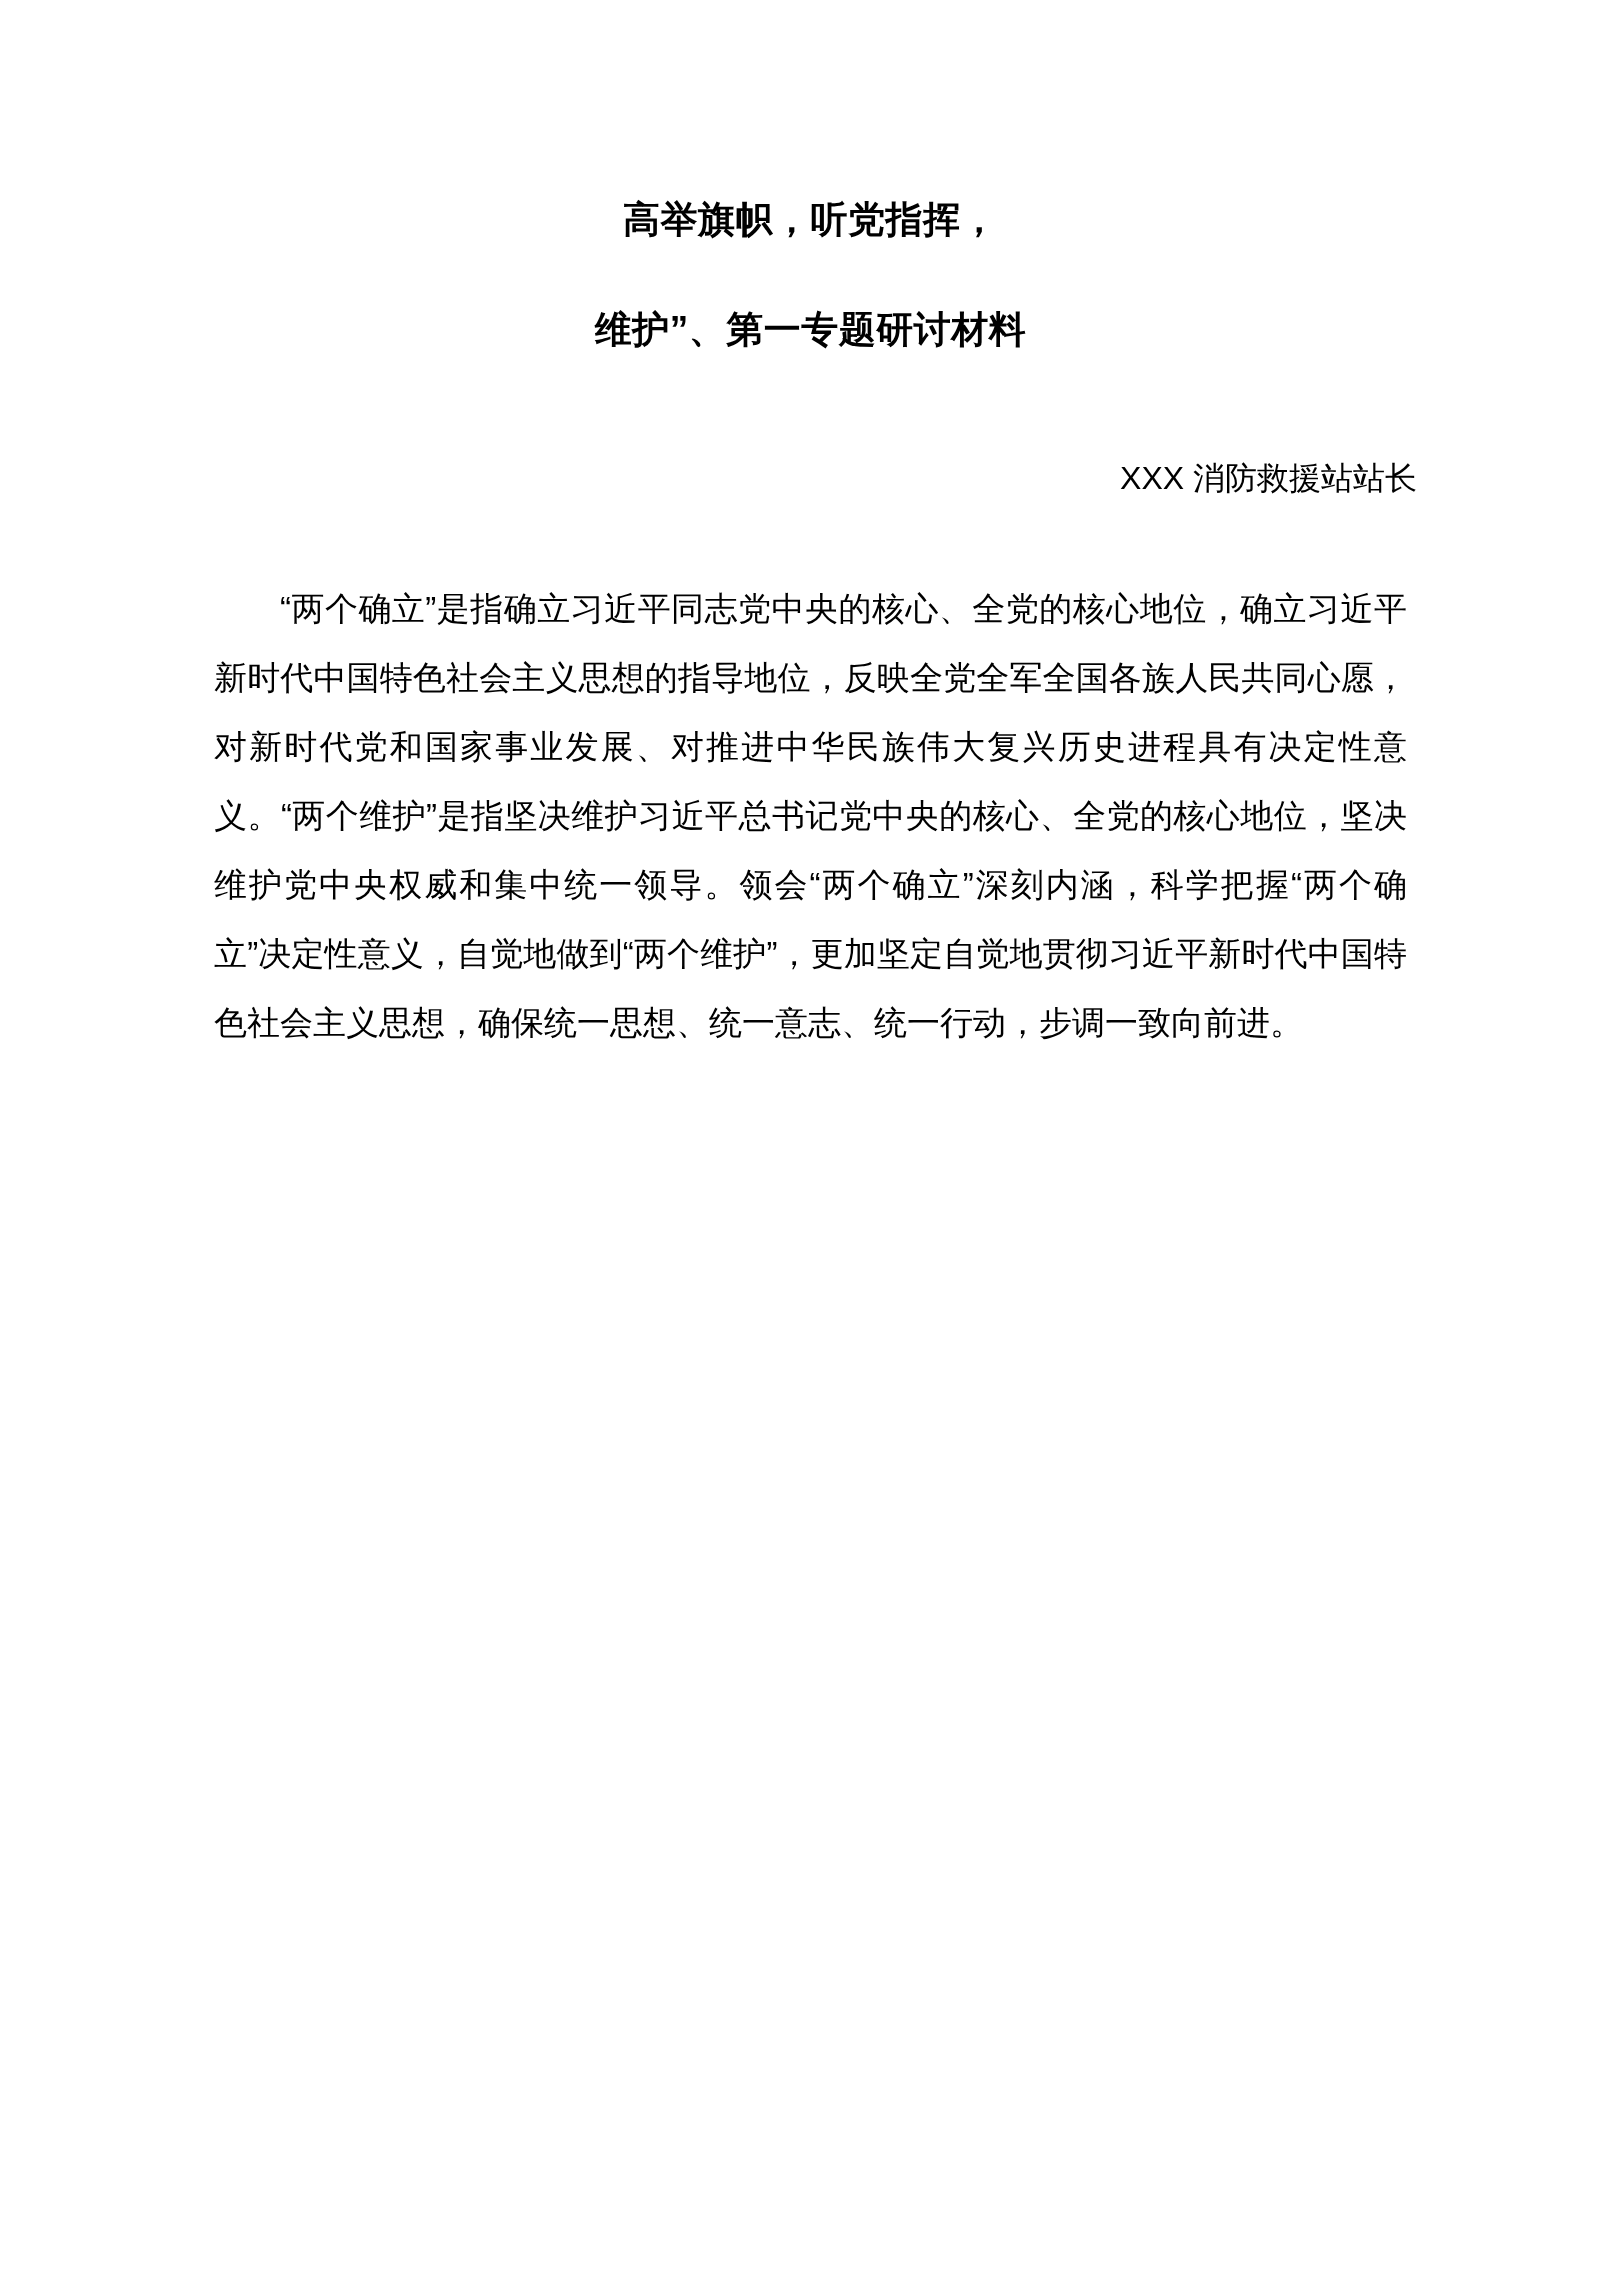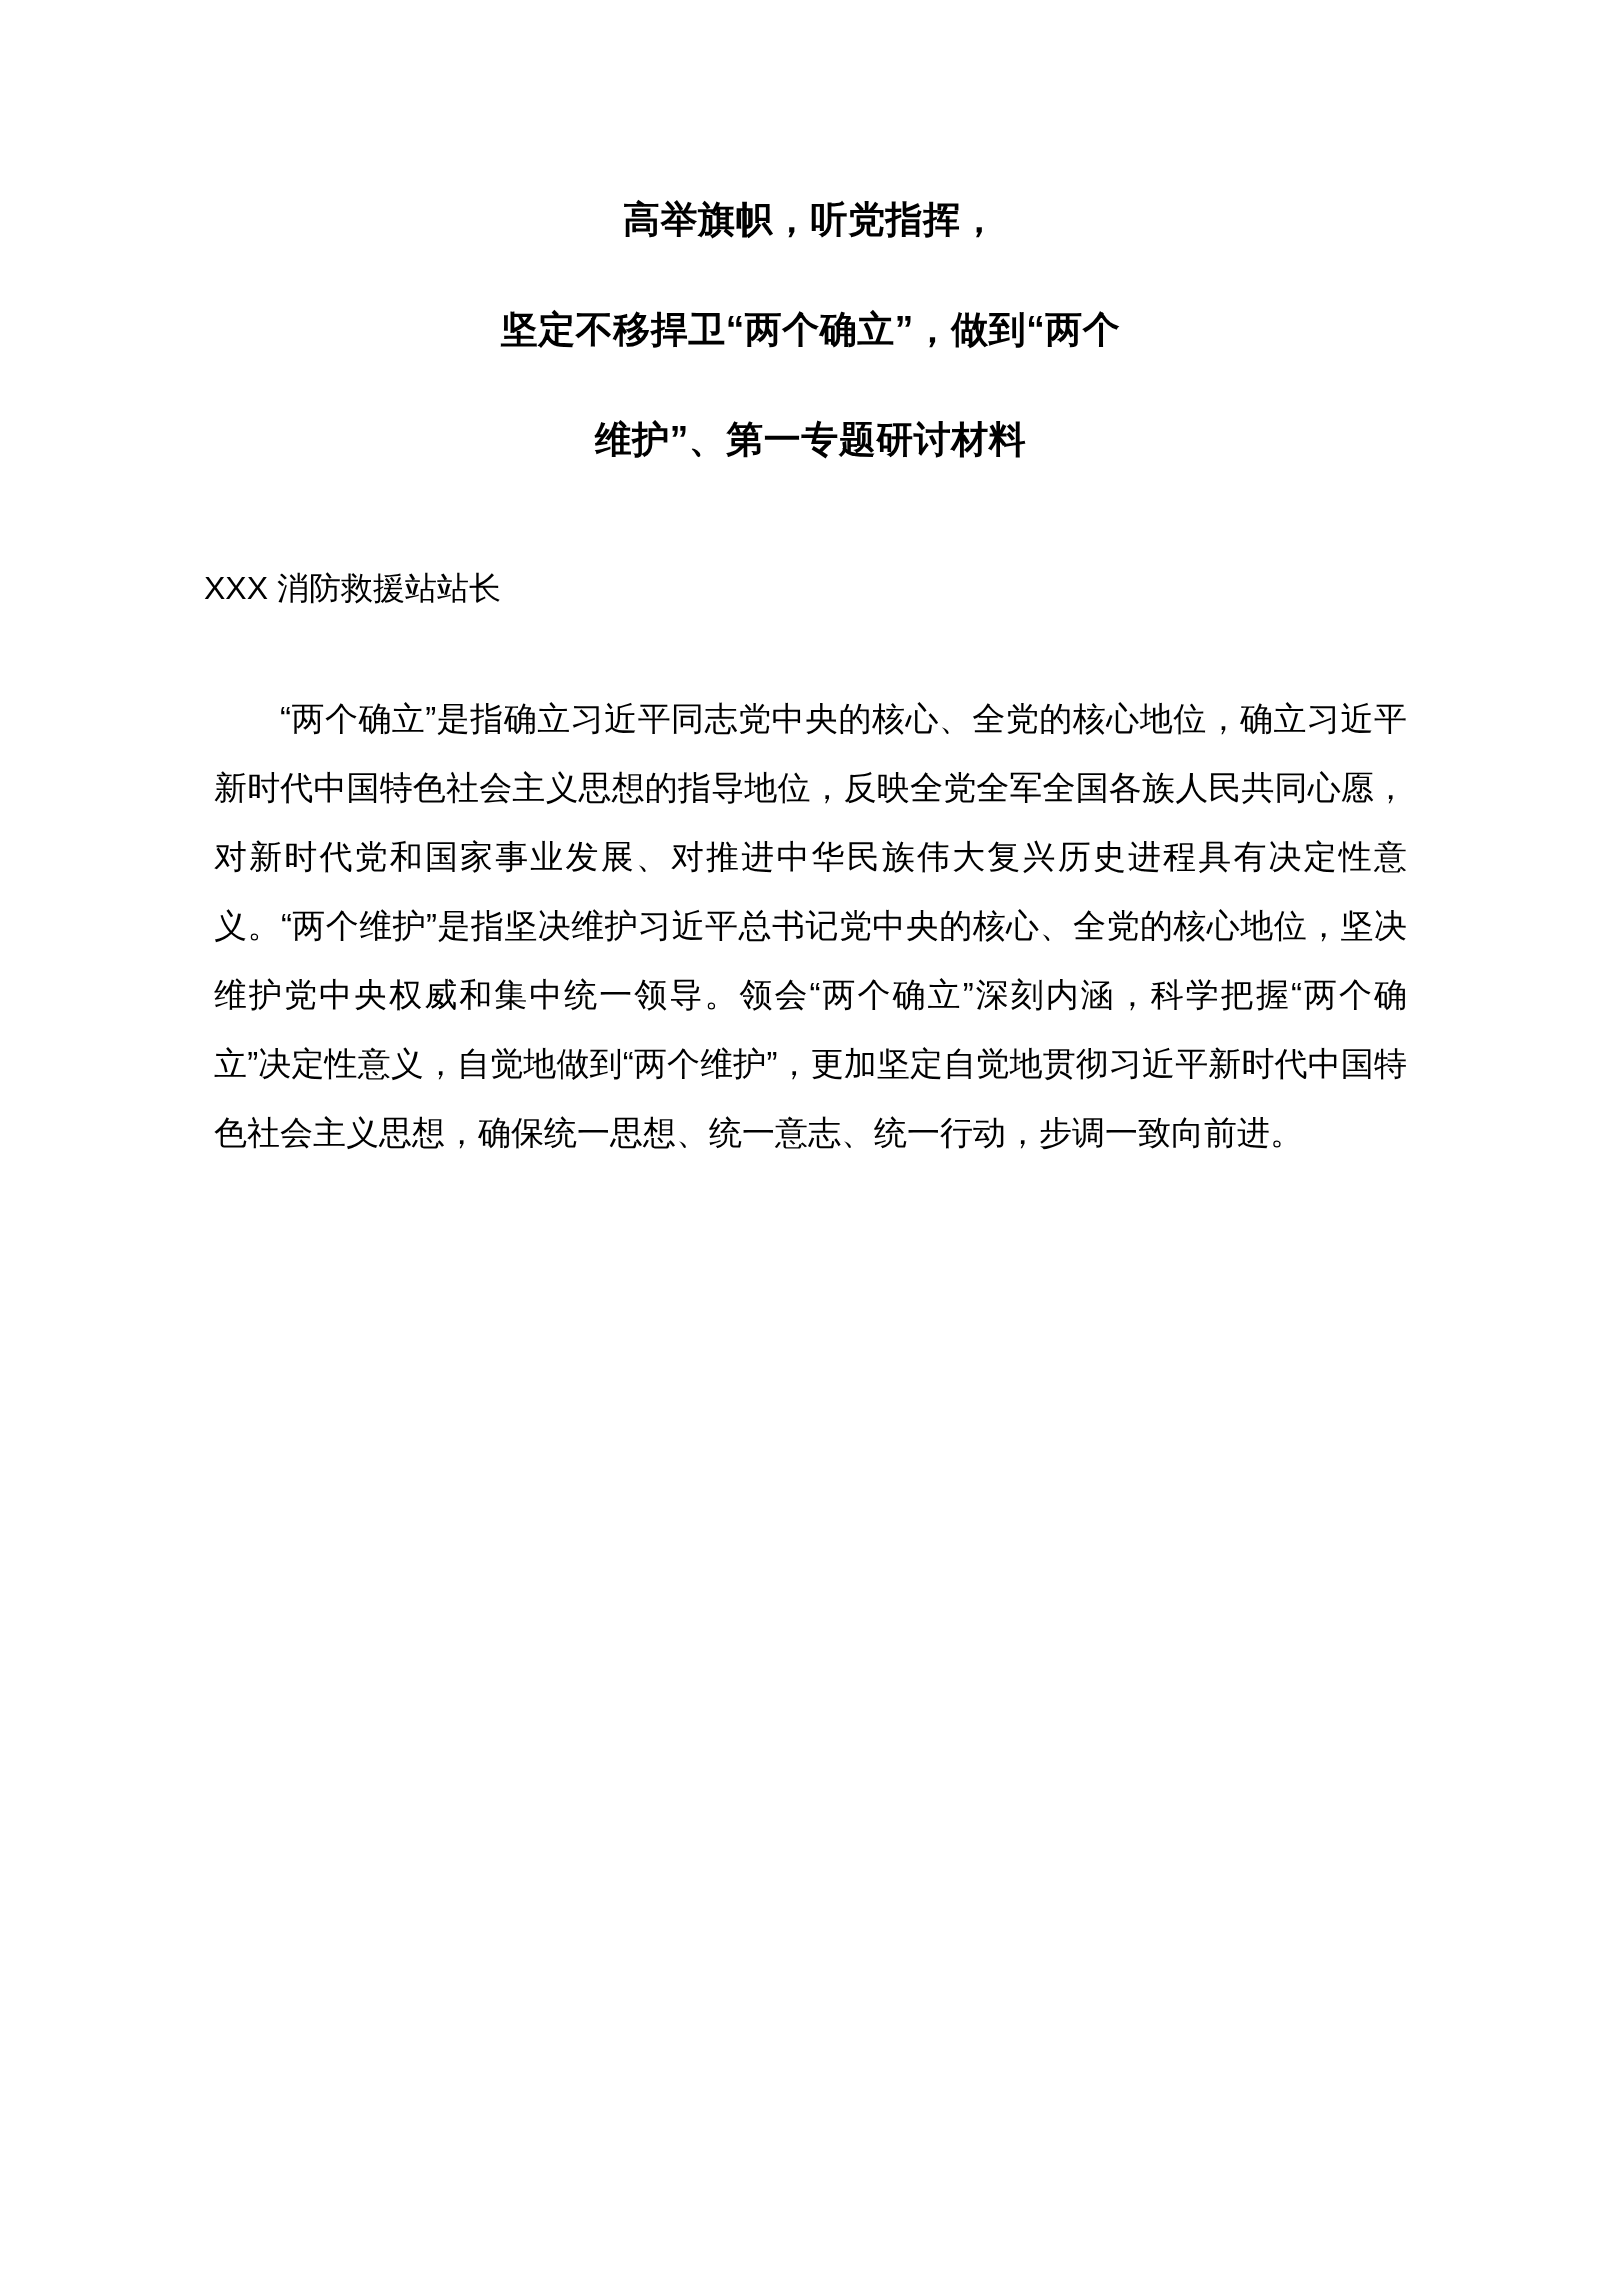--- a/index.html
+++ b/index.html
@@ -43,21 +43,21 @@
     display: block;
     line-height: 110px;
     white-space: nowrap;
   }
 
   
   .byline {
     margin: 0;
     padding: 0;
     padding-top: 59px;
-    text-align: left;
+    text-align: right;
     font-weight: normal;
     font-size: 32px;
     line-height: 69px;
     color: #000000;
   }
 
   
   .body-block {
     margin: 10px;
     padding: 0;
@@ -84,21 +84,20 @@
   }
 </style>
 </head>
 <body>
 
 <div class="page">
   <div class="content">
 
     <div class="doc-title">
       <span class="title-line">高举旗帜，听党指挥，</span>
-      <span class="title-line">坚定不移捍卫“两个确立”，做到“两个</span>
       <span class="title-line">维护”、第一专题研讨材料</span>
     </div>
 
     <div class="byline">XXX 消防救援站站长</div>
 
     <div class="body-block">
       <p class="body-para">“两个确立”是指确立习近平同志党中央的核心、全党的核心地位，确立习近平新时代中国特色社会主义思想的指导地位，反映全党全军全国各族人民共同心愿，对新时代党和国家事业发展、对推进中华民族伟大复兴历史进程具有决定性意义。“两个维护”是指坚决维护习近平总书记党中央的核心、全党的核心地位，坚决维护党中央权威和集中统一领导。领会“两个确立”深刻内涵，科学把握“两个确立”决定性意义，自觉地做到“两个维护”，更加坚定自觉地贯彻习近平新时代中国特色社会主义思想，确保统一思想、统一意志、统一行动，步调一致向前进。</p>
     </div>
 
   </div>

